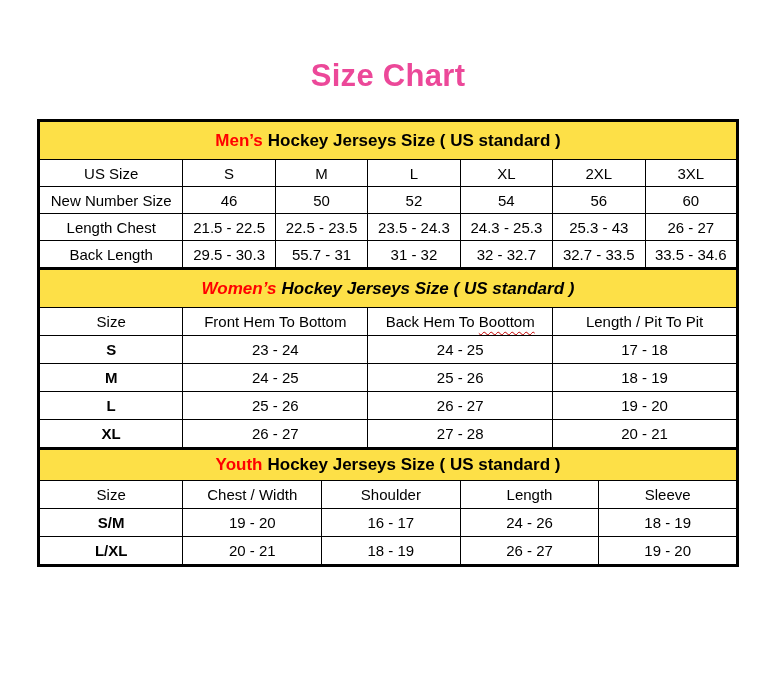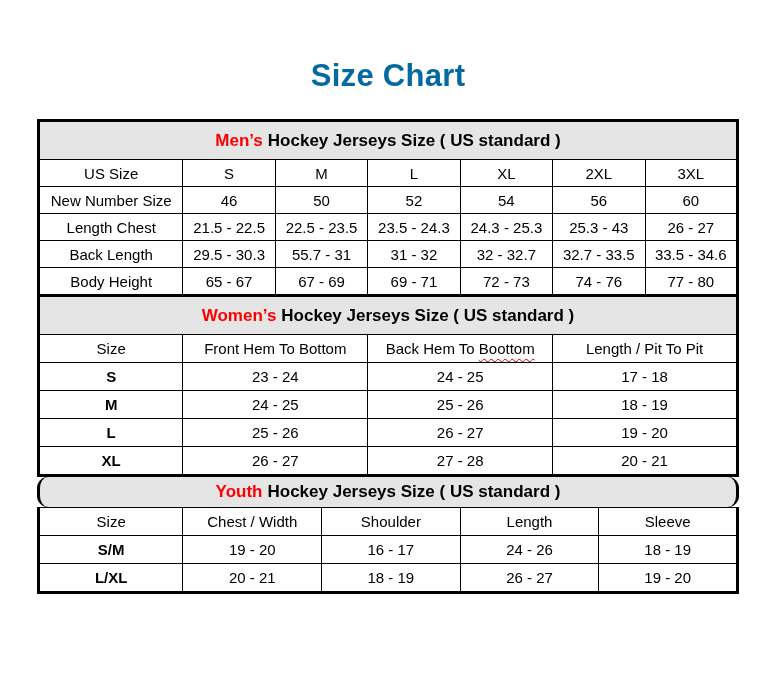--- a/index.html
+++ b/index.html
@@ -19,33 +19,33 @@
     letter-spacing: 0.3px;
   }
   .chart-wrap {
     position: absolute;
     left: 37px; top: 119px;
     width: 702px;
     box-sizing: border-box;
   }
   .band {
     box-sizing: border-box;
-    background: #e5e5e5;
+    background: #fde047;
     border: 3px solid #000;
     border-bottom: none;
     height: 40px;
     display: flex;
     align-items: center;
     justify-content: center;
     font-weight: bold;
     font-size: 17px;
     gap: 5px;
   }
-  .band.band-mid { border-top: none; height: 37px; }
-  .band.band-youth { border-top: none; height: 30px; border-radius: 11px; }
+  .band.band-mid { border-top: none; height: 37px; font-style: italic; }
+  .band.band-youth { border-top: none; height: 30px; }
   .band .hl { font-weight: bold; }
   table {
     width: 100%;
     border-collapse: collapse;
     table-layout: fixed;
     border: 3px solid #000;
     border-top: none;
   }
   th, td {
     border: 1.5px solid #000;
@@ -65,21 +65,21 @@
     text-decoration-line: underline;
     text-decoration-style: wavy;
     text-decoration-color: #C00000;
     text-decoration-thickness: 1px;
     text-underline-offset: 4px;
   }
 </style>
 </head>
 <body>
 
-<h1 class="page-title" style="color:#0369a1">Size Chart</h1>
+<h1 class="page-title" style="color:#ec4899">Size Chart</h1>
 
 <div class="chart-wrap">
 
   <div class="band">
     <span class="hl" style="color:#FF0000">Men’s</span>
     <span>Hockey Jerseys Size ( US standard )</span>
   </div>
 
   <table class="t-men">
     <colgroup>
@@ -120,29 +120,20 @@
       <td>26 - 27</td>
     </tr>
     <tr>
       <td>Back Length</td>
       <td>29.5 - 30.3</td>
       <td>55.7 - 31</td>
       <td>31 - 32</td>
       <td>32 - 32.7</td>
       <td>32.7 - 33.5</td>
       <td>33.5 - 34.6</td>
-    </tr>
-    <tr>
-      <td>Body Height</td>
-      <td>65 - 67</td>
-      <td>67 - 69</td>
-      <td>69 - 71</td>
-      <td>72 - 73</td>
-      <td>74 - 76</td>
-      <td>77 - 80</td>
     </tr>
   </tbody>
     </table>
 
   <div class="band band-mid">
     <span class="hl" style="color:#FF0000">Women’s</span>
     <span>Hockey Jerseys Size ( US standard )</span>
   </div>
 
   <table class="t-women">

